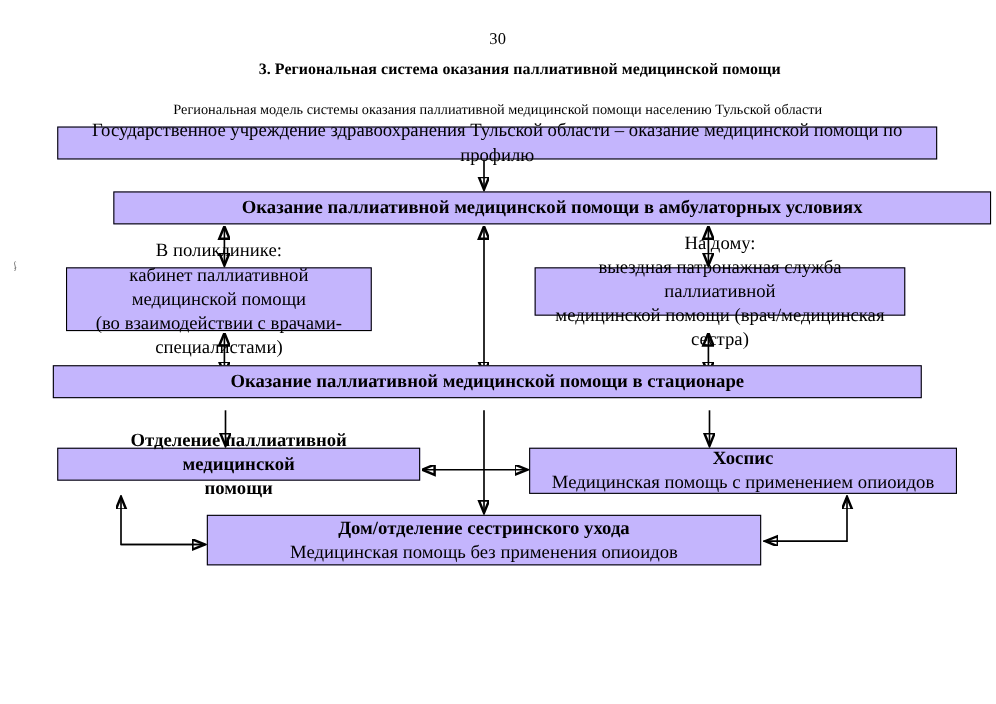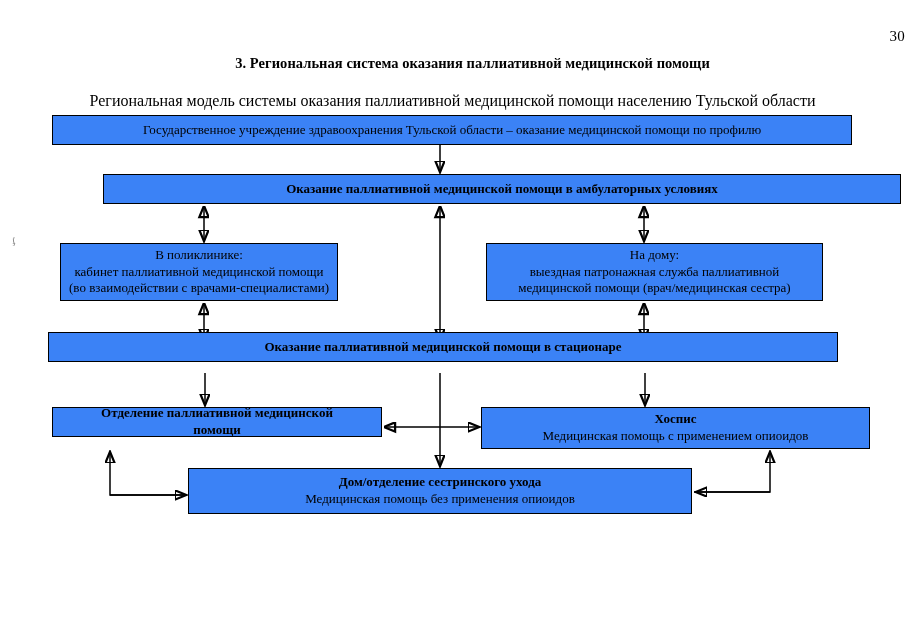--- a/index.html
+++ b/index.html
@@ -22,66 +22,66 @@
     left: 0; top: 0;
     width: 905px;
     height: 640px;
   }
 
   
   .page-number {
     position: absolute;
     left: 0; top: 28px;
     width: 905px;
-    text-align: right;
+    text-align: center;
     font-size: 15px;
     letter-spacing: .2px;
   }
   .doc-title {
     position: absolute;
     left: 0; top: 55px;
     width: 905px;
     text-align: center;
     font-size: 14.5px;
     font-weight: bold;
     letter-spacing: .05px;
     padding-left: 20px;
   }
   .doc-subtitle {
     position: absolute;
     left: 0; top: 92px;
     width: 905px;
     text-align: center;
-    font-size: 16px;
+    font-size: 13px;
   }
 
   
   .box {
     position: absolute;
     box-sizing: border-box;
     border: 1.6px solid #000;
-    background: #3b82f6;
+    background: #c4b5fd;
     display: flex;
     flex-direction: column;
     align-items: center;
     justify-content: center;
     text-align: center;
-    font-size: 13px;
+    font-size: 17px;
     line-height: 1.30;
-    padding: 2px 4px;
+    padding: 2px 15px;
     z-index: 3;
   }
   .box .ln { display: block; width: 100%; }
   .box .bold { font-weight: bold; }
 
   
   #box-ghz      { left: 52px;  top: 115px; width: 800px; height: 30px; }
   #box-ambul    { left: 58px;  top: 174px; width: 798px; height: 30px; margin-left: 45px; }
   #box-polikl   { left: 60px;  top: 243px; width: 278px; height: 58px; }
-  #box-home     { left: 486px; top: 243px; width: 337px; height: 58px; }
+  #box-home     { left: 486px; top: 243px; width: 337px; height: 44px; }
   #box-stac     { left: 48px;  top: 332px; width: 790px; height: 30px; }
   #box-otdel    { left: 52px;  top: 407px; width: 330px; height: 30px; }
   #box-hospice  { left: 481px; top: 407px; width: 389px; height: 42px; }
   #box-sestr    { left: 188px; top: 468px; width: 504px; height: 46px; }
 
   
   #connectors {
     position: absolute;
     left: 0; top: 0;
     width: 905px;

